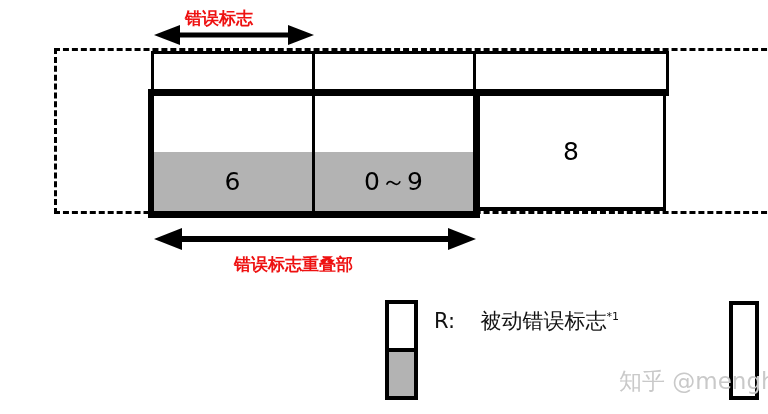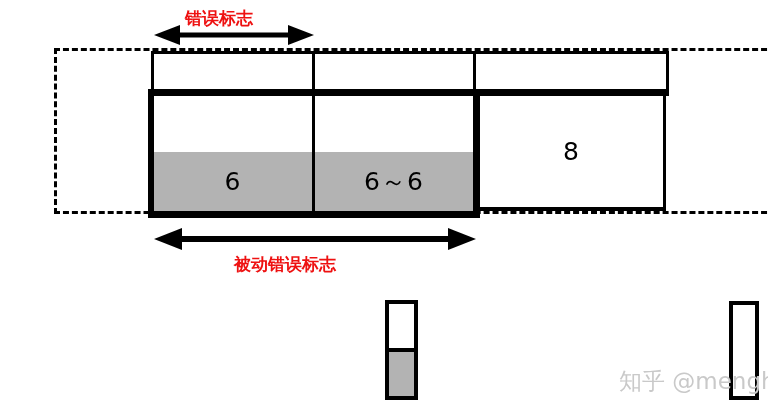--- a/index.html
+++ b/index.html
@@ -156,44 +156,49 @@
   <div class="abs vline" style="left:429px; top:51px; width:3px; height:42px;"></div>
 
   <div class="abs thick-rule" style="left:107px; top:89px; width:518px;"></div>
 
   <div class="abs cell cell-white" style="left:110px; top:96px; width:158px; height:56px;"></div>
 
   <div class="abs cell cell-white" style="left:271px; top:96px; width:158px; height:56px;"></div>
 
   <div class="abs cell cell-grey cell-value" style="left:110px; top:152px; width:158px; height:59px;">6</div>
 
-  <div class="abs cell cell-grey cell-value" style="left:271px; top:152px; width:158px; height:59px;">6～6</div>
+  <div class="abs cell cell-grey cell-value" style="left:271px; top:152px; width:158px; height:59px;">0～9</div>
 
   <div class="abs vline" style="left:268px; top:96px; width:3px; height:115px;"></div>
 
   <div class="abs vline" style="left:104px; top:89px; width:6px; height:129px;"></div>
 
   <div class="abs vline" style="left:429px; top:89px; width:7px; height:129px;"></div>
 
   <div class="abs thick-rule" style="left:104px; top:211px; width:332px; height:7px;"></div>
 
   <div class="abs cell cell-white cell-value" style="left:436px; top:96px; width:186px; height:115px; border-bottom:4px solid #000; border-right:3px solid #000;">8</div>
 
   <svg class="abs" style="left:110px; top:228px;" width="322" height="22">
     <line x1="24" y1="11" x2="298" y2="11" stroke="#000" stroke-width="6"></line>
     <polygon points="0,11 28,0 28,22" fill="#000"></polygon>
     <polygon points="322,11 294,0 294,22" fill="#000"></polygon>
   </svg>
 
-  <div class="abs red-label" style="left:190px; top:253px;">被动错误标志</div>
+  <div class="abs red-label" style="left:190px; top:253px;">错误标志重叠部</div>
 
   <div class="abs legend-swatch-box"></div>
   <div class="abs legend-swatch-lower"></div>
   <div class="abs legend-divider"></div>
 
+  <div class="abs legend-text" style="left:390px; top:307px;">
+    <span>R:</span>
+    <span style="display:inline-block;width:12px;"></span>
+    <span>被动错误标志</span><sup>*1</sup>
+  </div>
 
 
   <div class="abs r-box"></div>
   <div class="abs r-label">R</div>
 
   <div class="abs watermark">知乎 @menghuyouyou</div>
 
 </div>
 
 </body></html>

